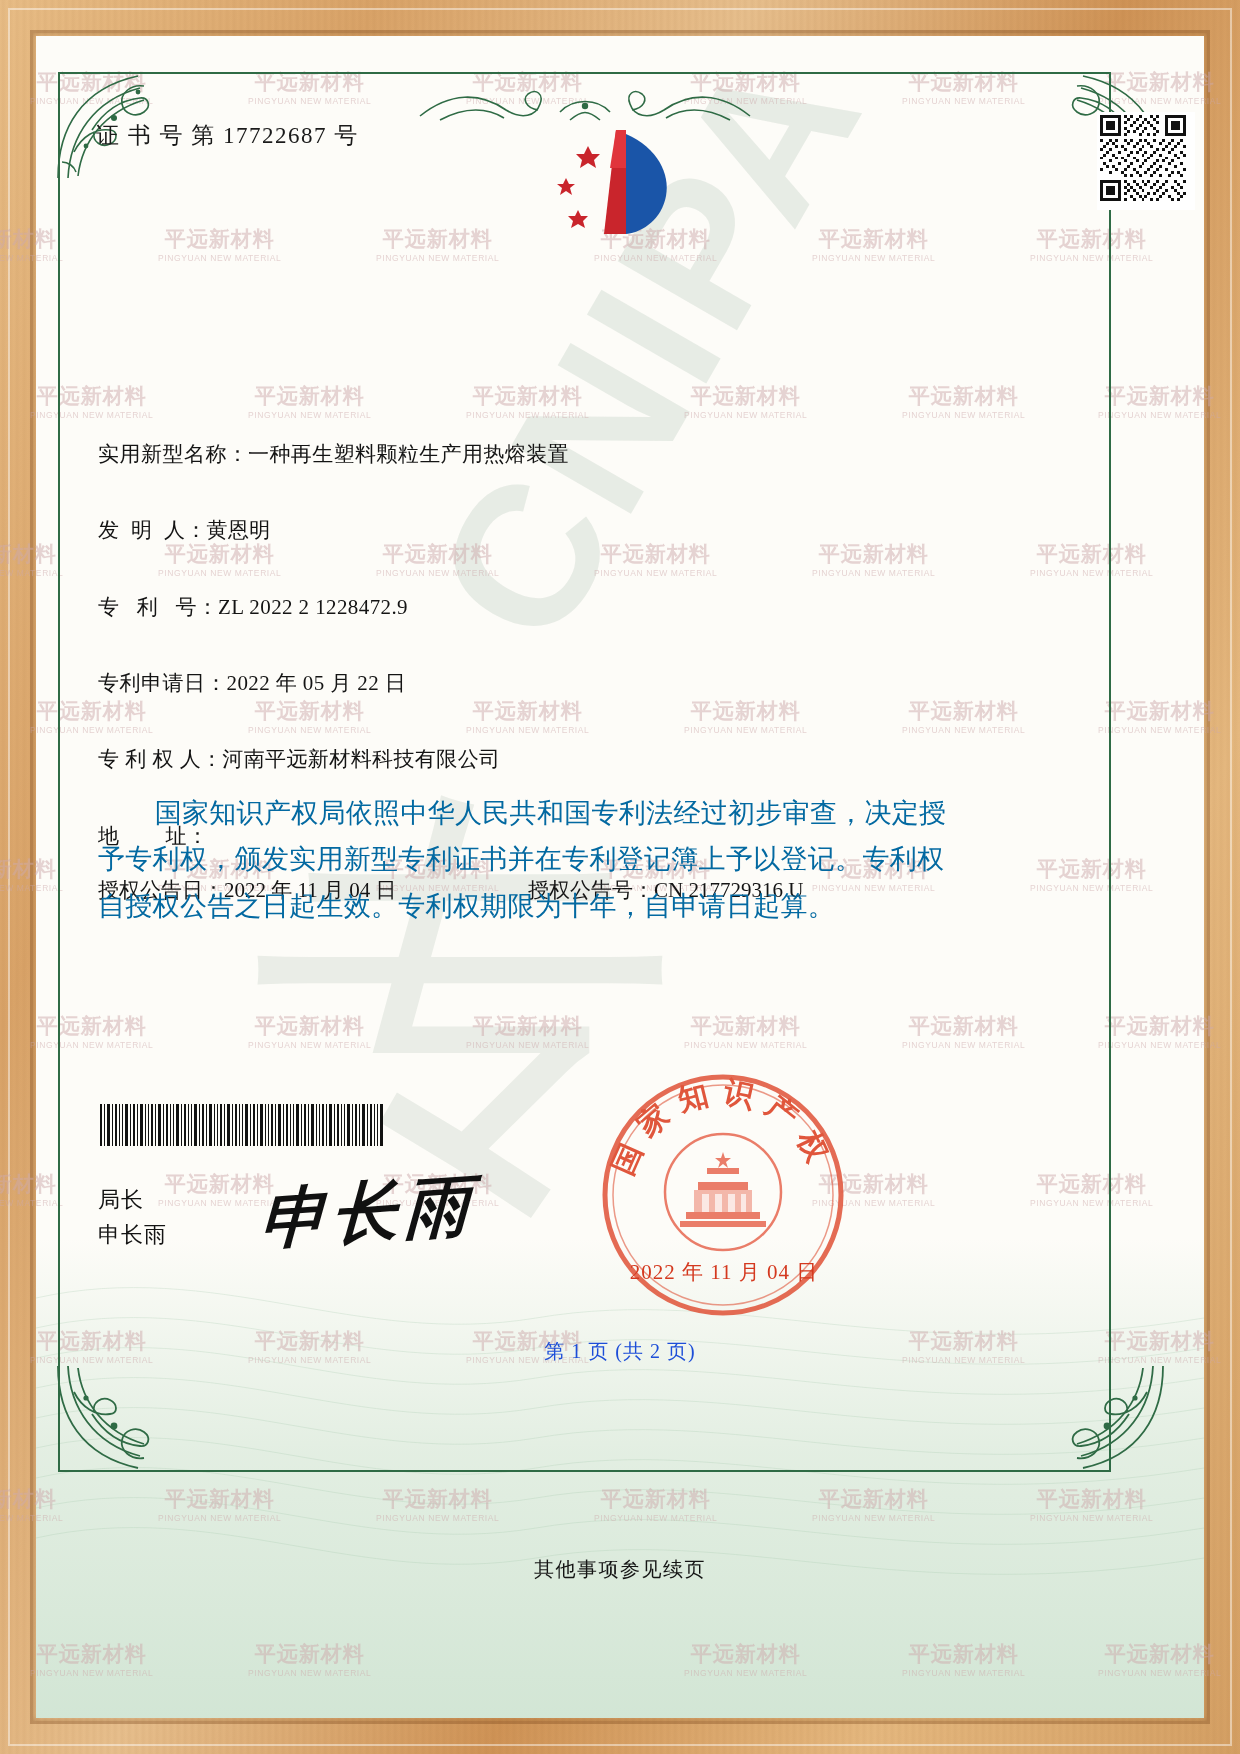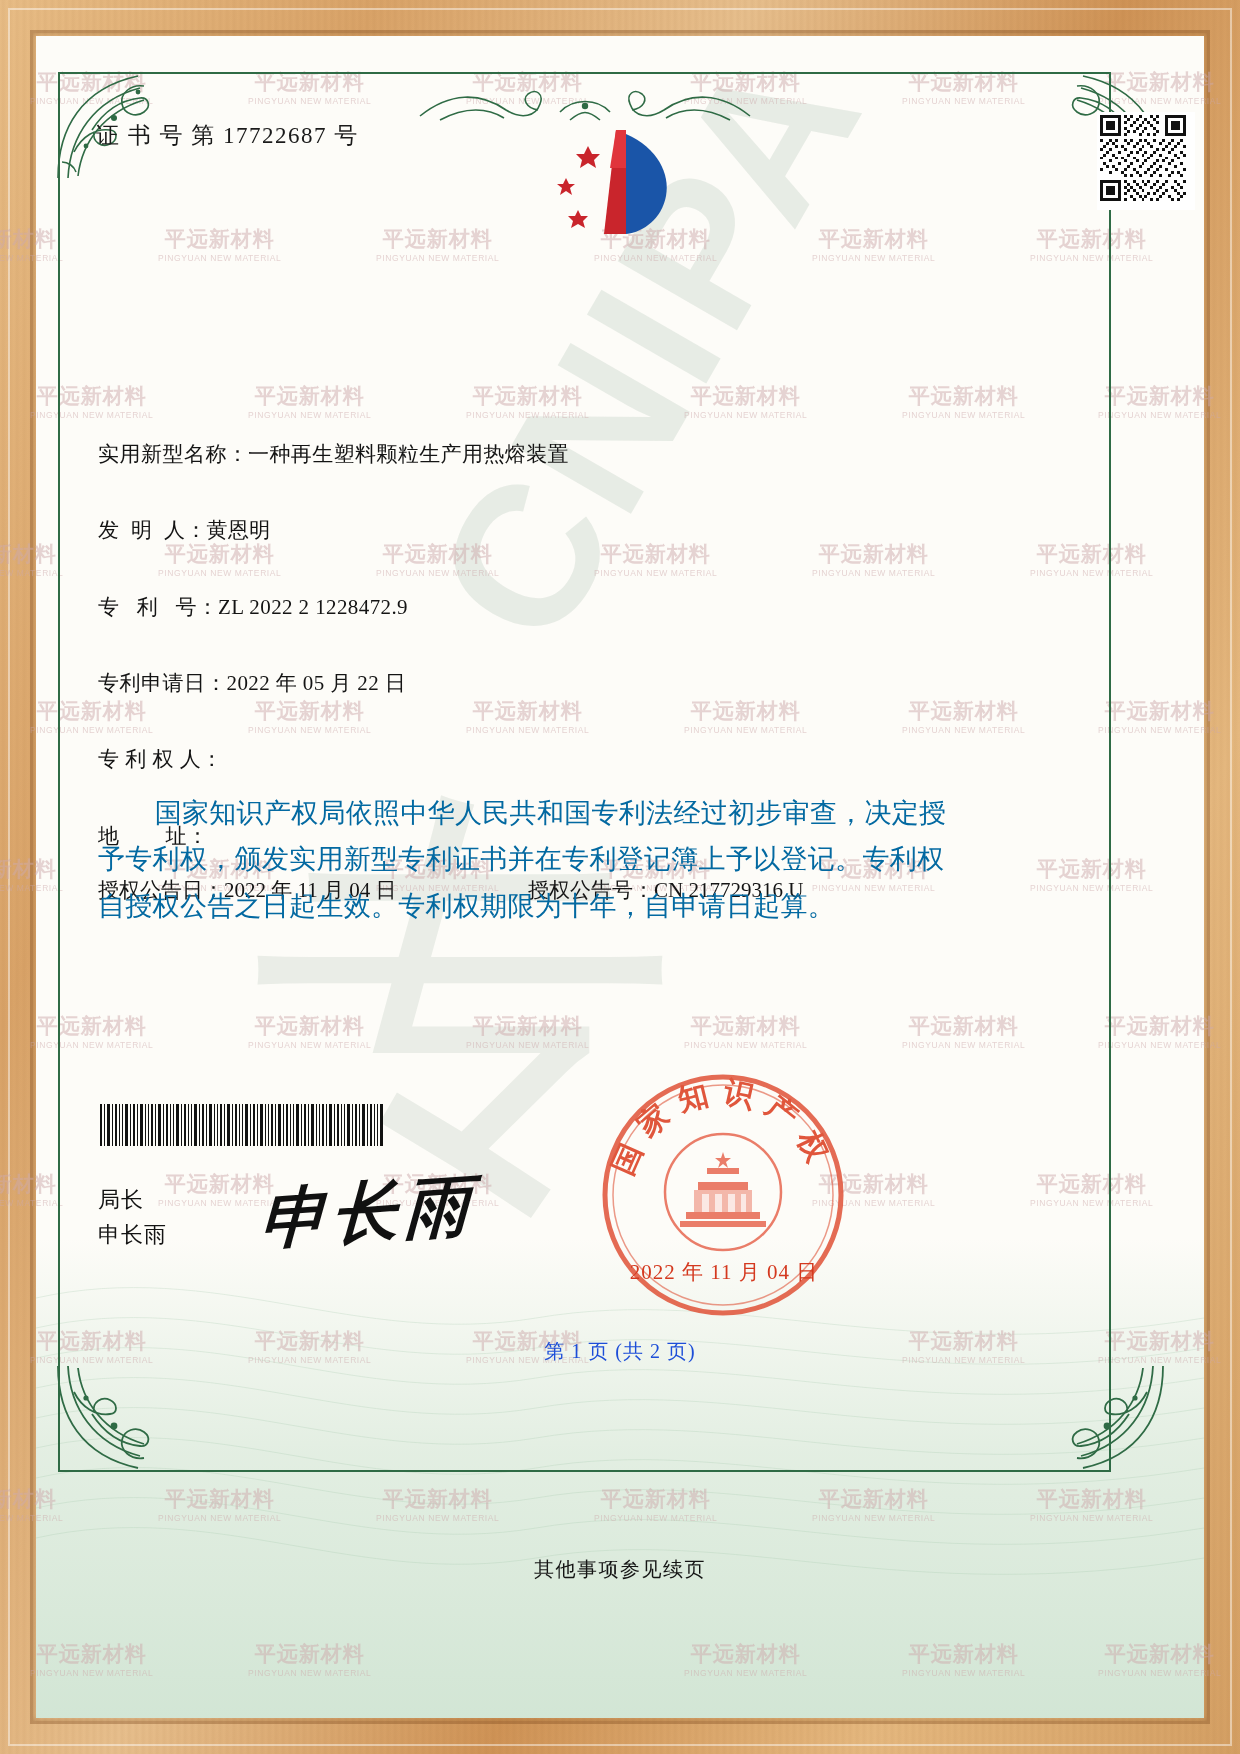--- a/index.html
+++ b/index.html
@@ -864,20 +864,21 @@
       <span class="f-value">ZL 2022 2 1228472.9</span>
     </div>
     <div class="field-row">
       <span class="f-label">专利申请日</span>
       <span class="f-colon">：</span>
       <span class="f-value">2022 年 05 月 22 日</span>
     </div>
     <div class="field-row">
       <span class="f-label">专 利 权 人</span>
       <span class="f-colon">：</span>
+      <span class="f-value">河南平远新材料科技有限公司</span>
     </div>
     <div class="field-row">
       <span class="f-label">地        址</span>
       <span class="f-colon">：</span>
     </div>
 
     <div class="pub-row">
       <div class="pub-left">
         <span>授权公告日</span><span>：</span><span>2022 年 11 月 04 日</span>
       </div>

